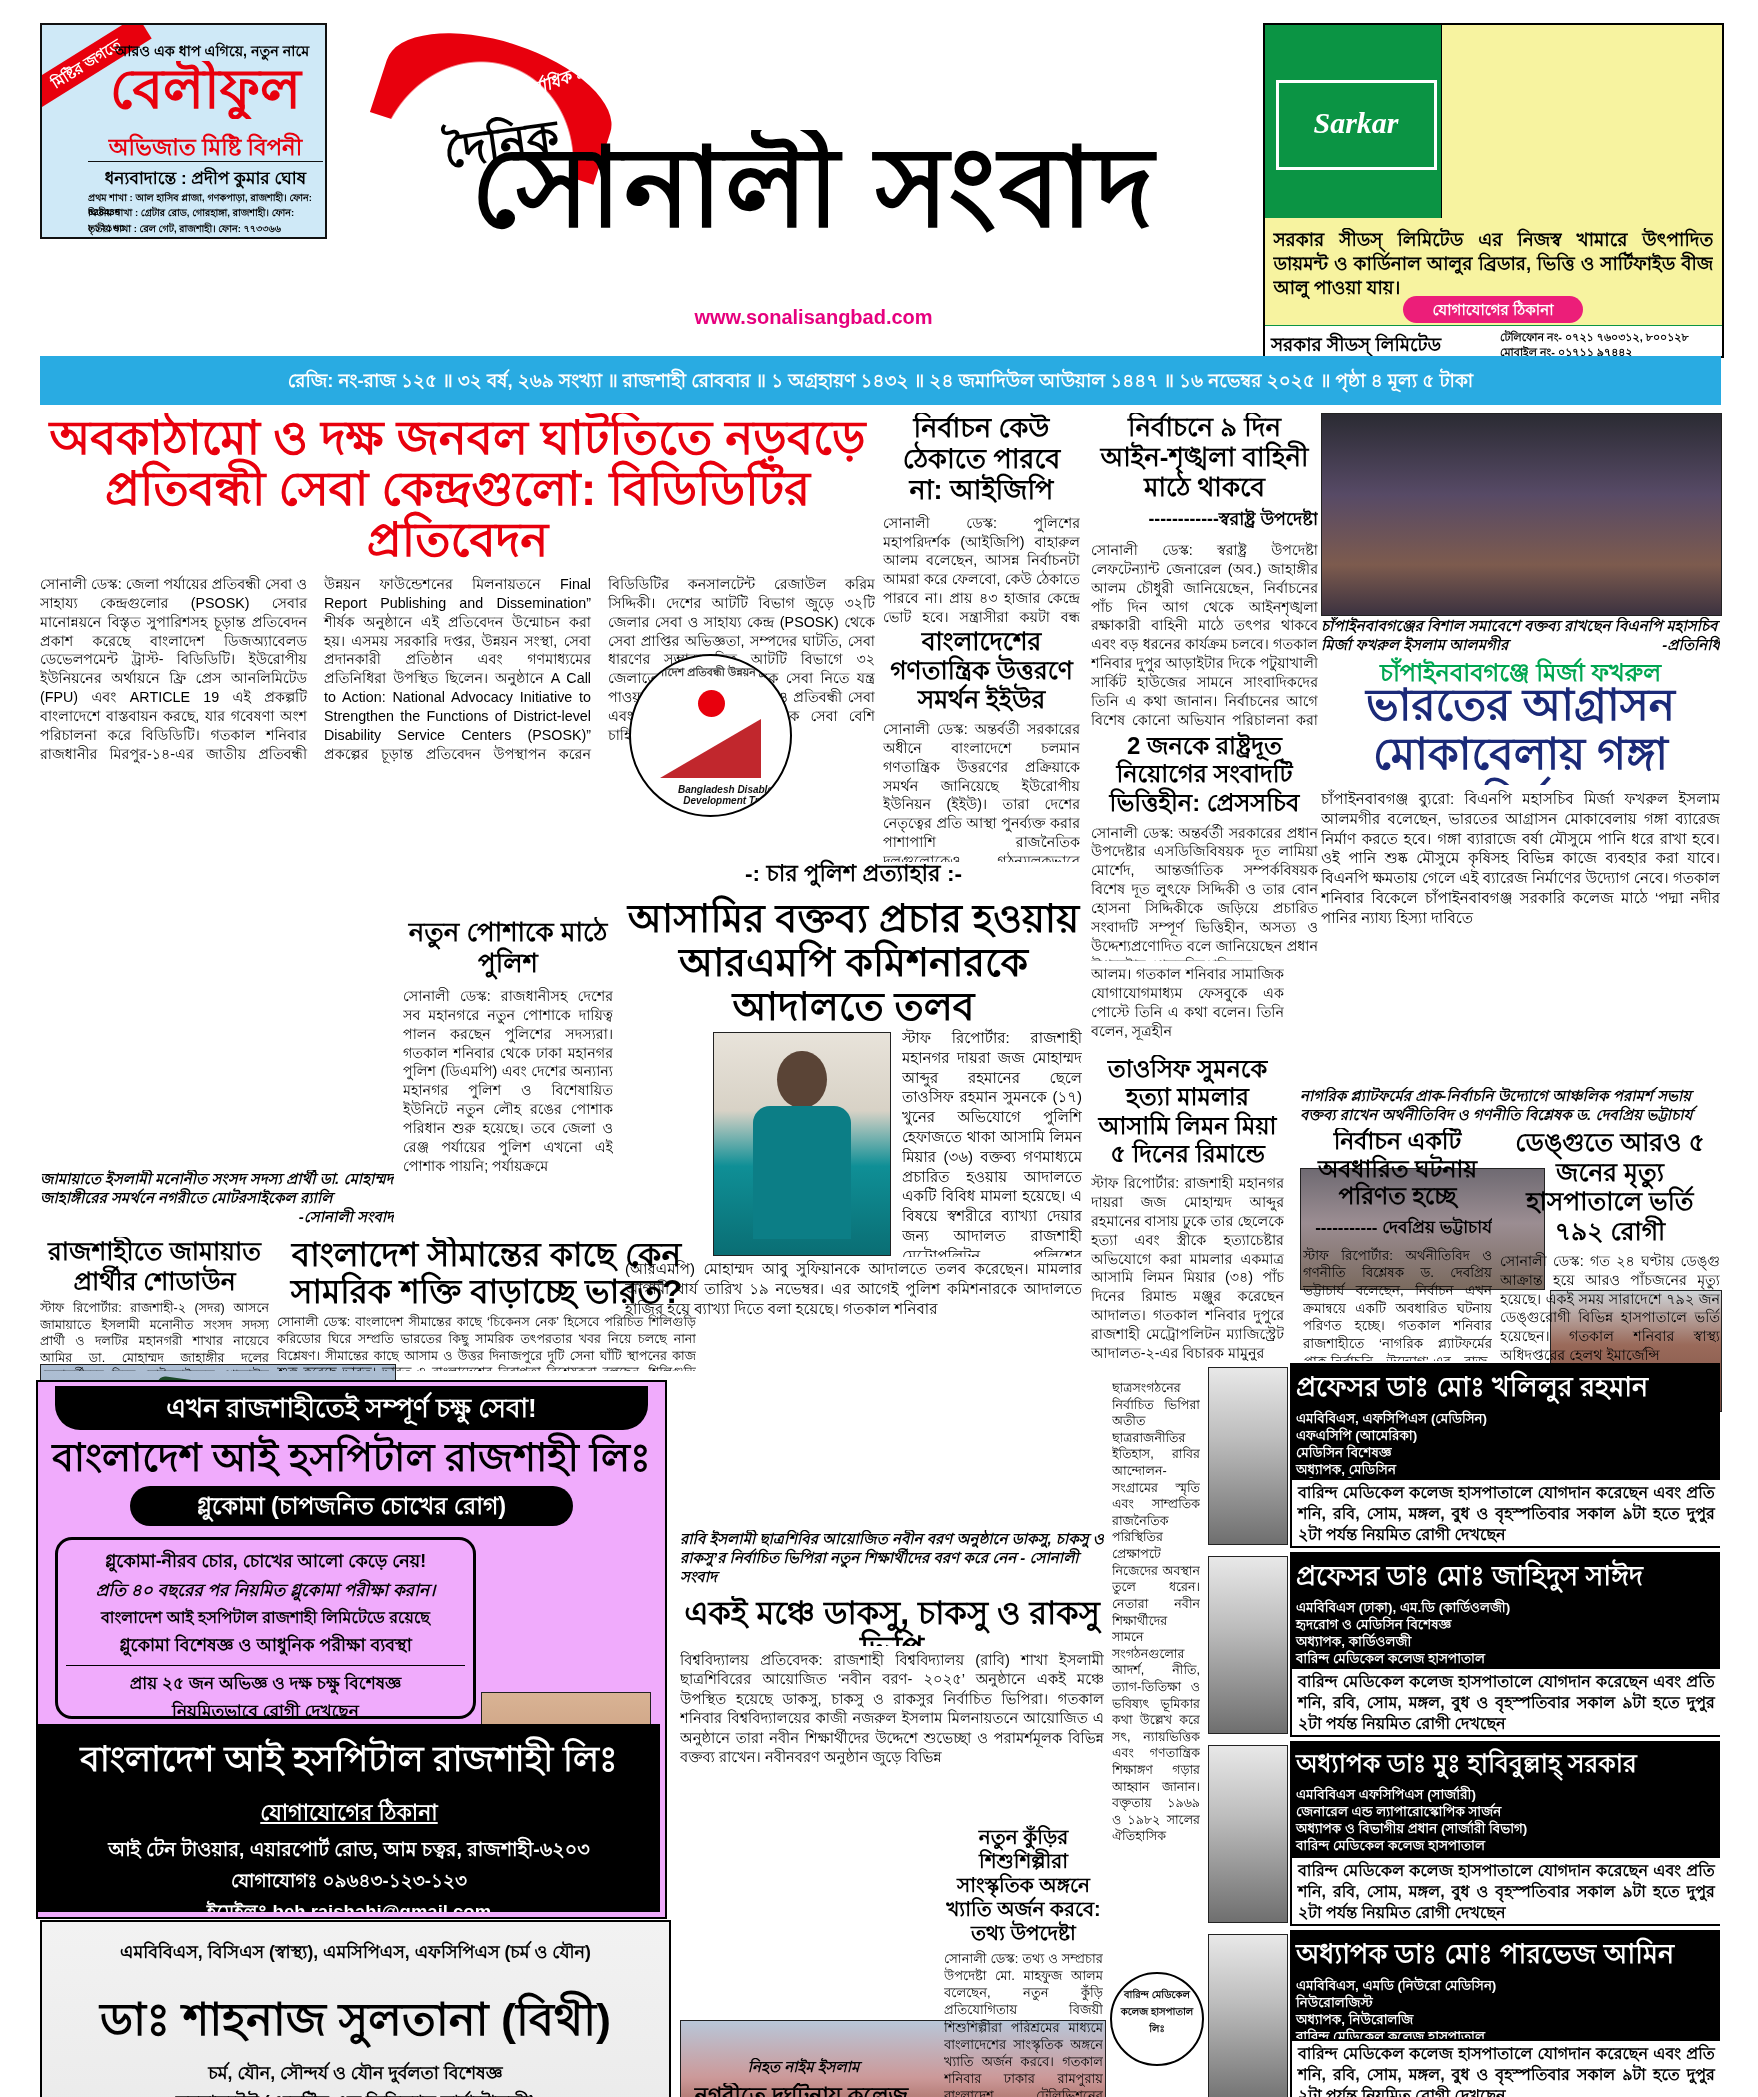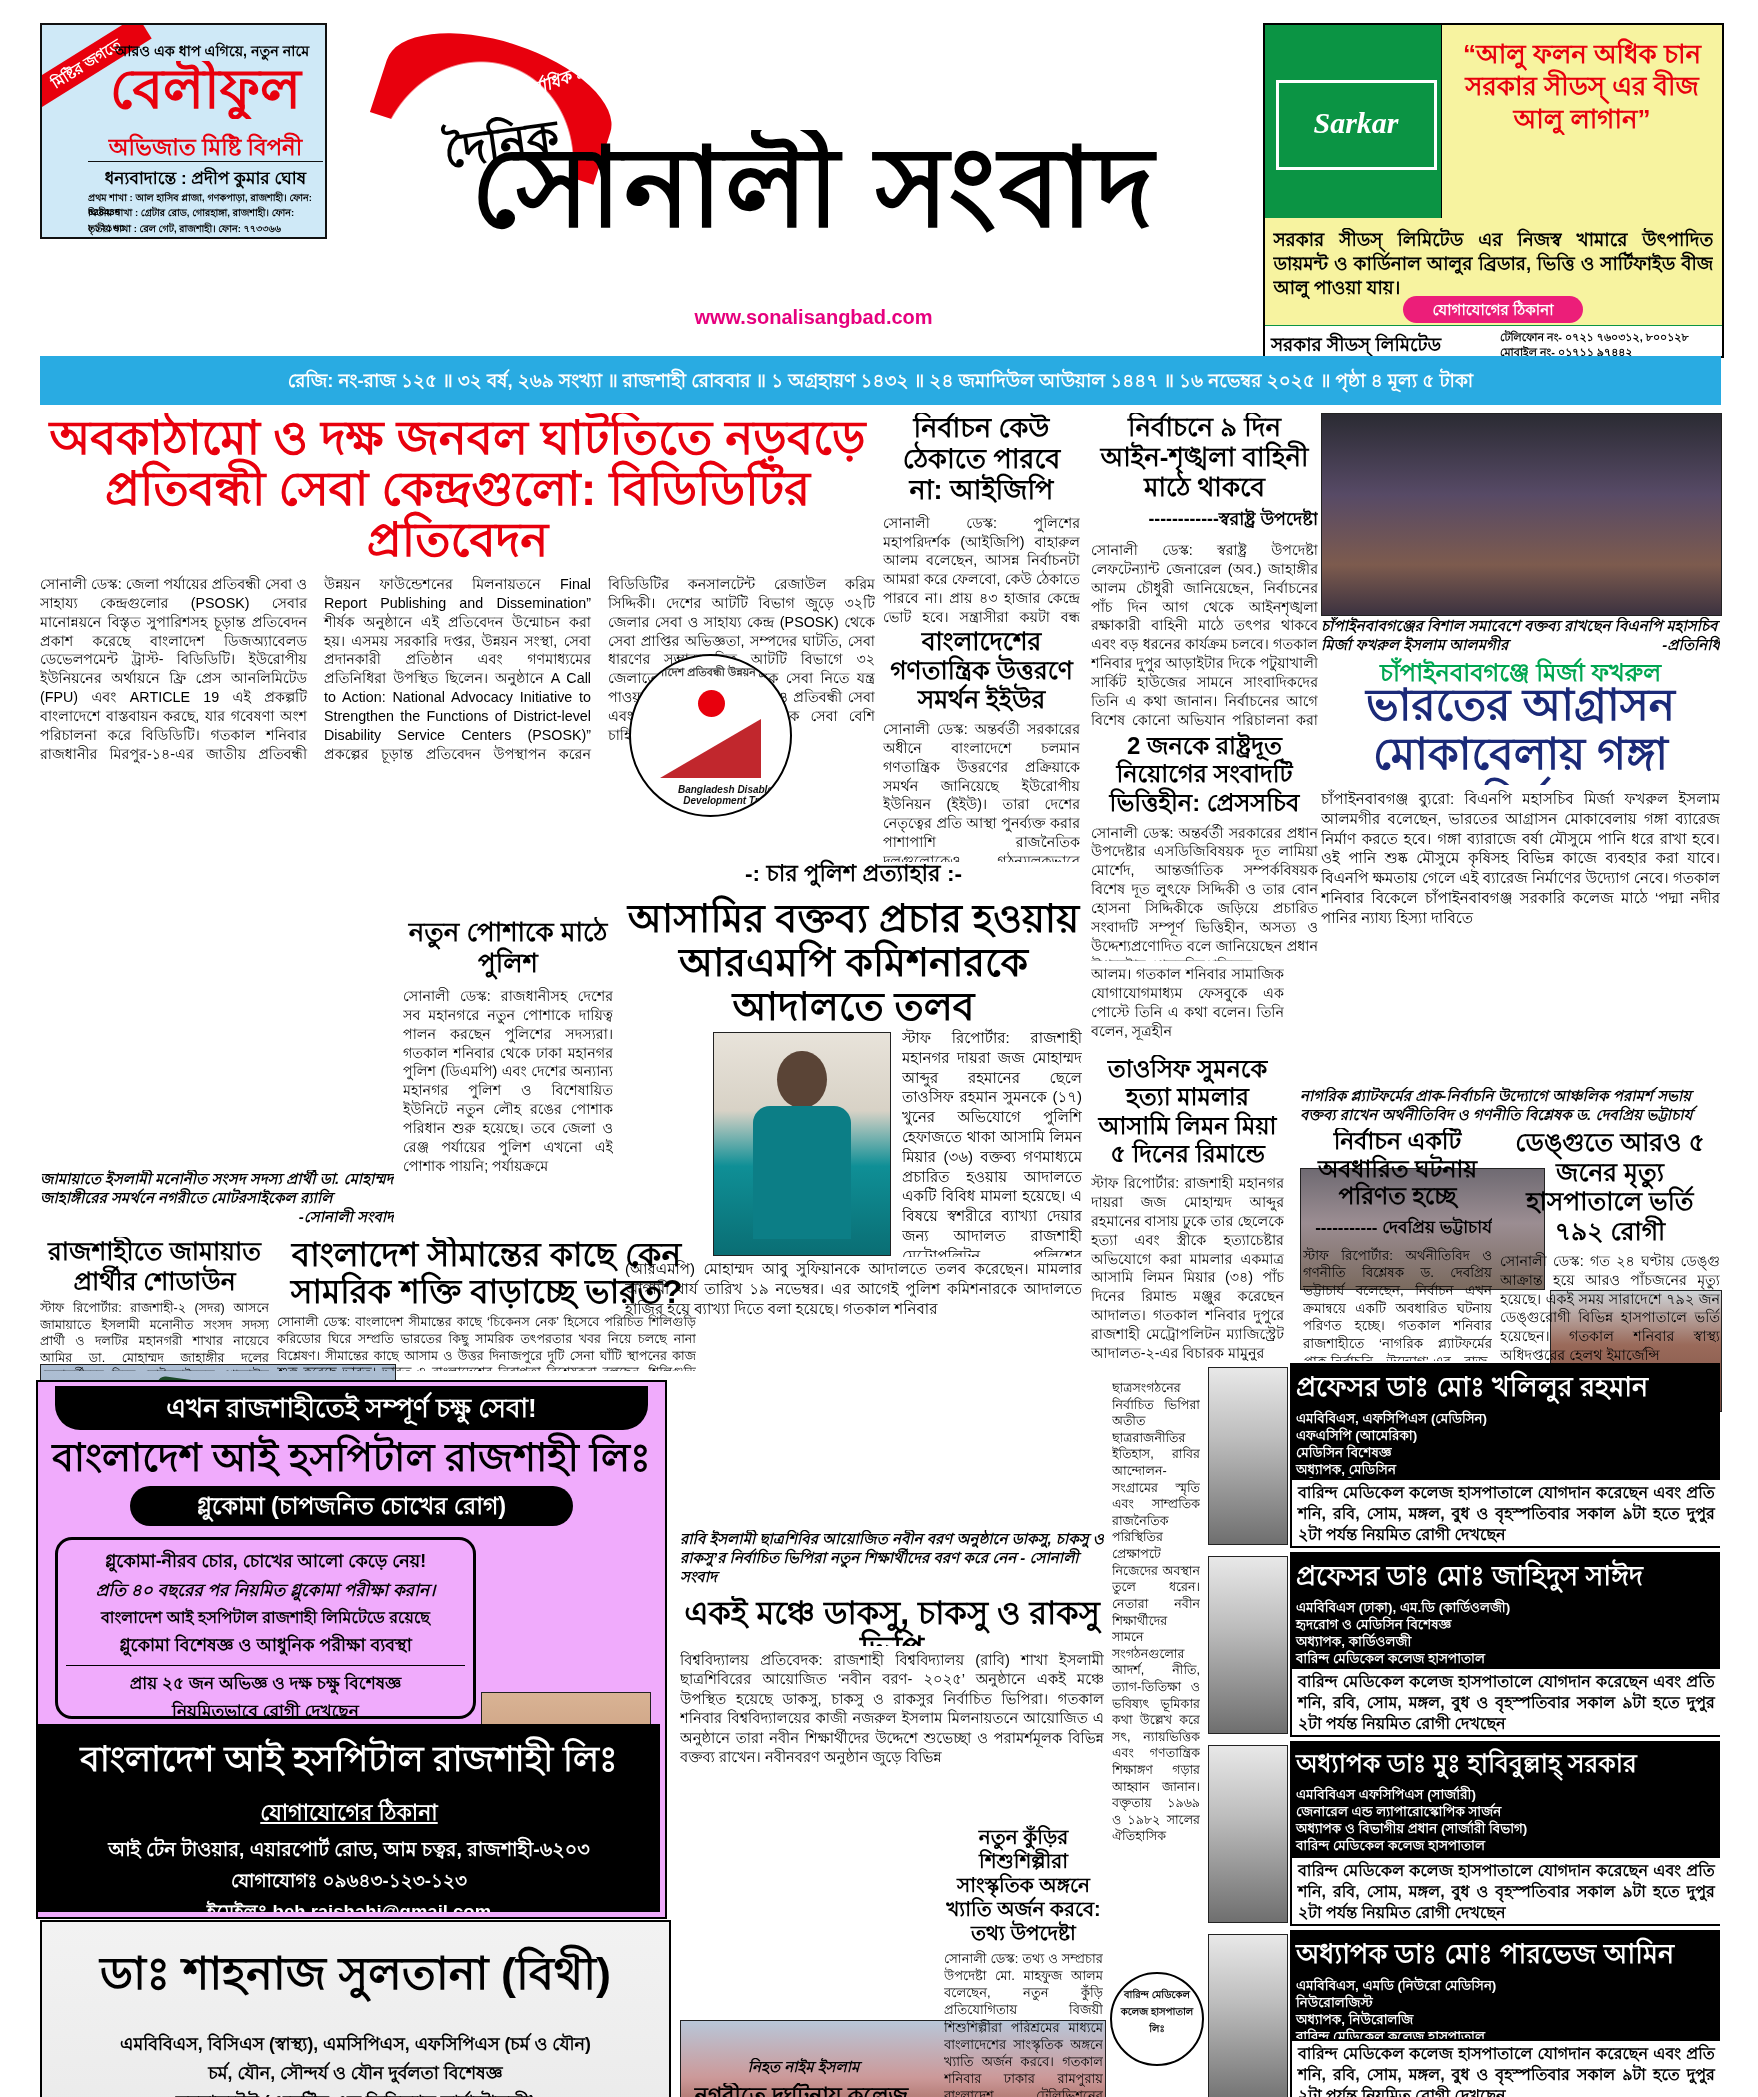--- a/index.html
+++ b/index.html
@@ -62,21 +62,20 @@
   <div class="abs b" style="left:113px;top:92px;font-size:46px;transform:rotate(-8deg);">দৈনিক</div>
   <div class="abs b c" style="left:63px;top:113px;width:839px;font-size:111px;letter-spacing:2.5px;line-height:1.05;">সোনালী সংবাদ</div>
   <div class="abs b c" style="left:252px;top:289px;width:461px;font-size:20px;color:#e6007e;">www.sonalisangbad.com</div>
 </div>
 
 <div class="abs adborder" style="left:1263px;top:23px;width:457px;height:331px;background:#f7f3a0;">
   <div class="abs" style="left:0px;top:0px;width:176px;height:193px;background:#0b9444;border-right:1.7px solid #000;">
     <div class="abs c b i" style="left:10.5px;top:55px;width:155px;height:84px;background:#0b9444;border:3.4px solid #fff;color:#fff;
                 font-size:30px;line-height:80px;font-family:'Liberation Serif','DejaVu Serif',serif;">Sarkar Seeds</div>
   </div>
-  <div class="abs c b h-red" style="left:185px;top:12.6px;width:264px;font-size:26px;line-height:1.25;">“আলু ফলন অধিক চান সরকার সীডস্ এর বীজ আলু লাগান”</div>
   <div class="abs c b j" style="left:8.4px;top:203px;width:440px;font-size:18.5px;line-height:1.3;">সরকার সীডস্ লিমিটেড এর নিজস্ব খামারে উৎপাদিত ডায়মন্ট ও কার্ডিনাল আলুর ব্রিডার, ভিত্তি ও সার্টিফাইড বীজ আলু পাওয়া যায়।</div>
   <div class="abs c b" style="left:138px;top:271px;width:180px;height:27px;background:#ec1e79;color:#fff;border-radius:13.4px;
               font-size:15px;line-height:27px;">যোগাযোগের ঠিকানা</div>
   <div class="abs" style="left:0px;top:300px;width:457px;height:31px;background:#fff;border-top:1.7px solid #0b9444;">
     <span class="b" style="position:absolute;left:5.9px;top:5px;font-size:18.5px;">সরকার সীডস্ লিমিটেড</span>
     <span style="position:absolute;left:235px;top:2.5px;font-size:11px;font-weight:bold;">টেলিফোন নং- ০৭২১ ৭৬০৩১২, ৮০০১২৮</span>
     <span style="position:absolute;left:235px;top:17.6px;font-size:11px;font-weight:bold;">মোবাইল নং- ০১৭১১ ৯৭৪৪২</span>
   </div>
 </div>
 
@@ -200,22 +199,22 @@
     <div class="c b" style="font-size:35px;margin-top:7.6px;">বাংলাদেশ আই হসপিটাল রাজশাহী লিঃ</div>
     <div class="c b" style="font-size:22px;margin-top:4.2px;text-decoration:underline;">যোগাযোগের ঠিকানা</div>
     <div class="c b" style="font-size:19.3px;margin-top:3.4px;">আই টেন টাওয়ার, এয়ারপোর্ট রোড, আম চত্বর, রাজশাহী-৬২০৩</div>
     <div class="c b" style="font-size:18.5px;">যোগাযোগঃ ০৯৬৪৩-১২৩-১২৩</div>
     <div class="c b" style="font-size:18.5px;">ইমেইলঃ beh.rajshahi@gmail.com</div>
 
   </div>
 </div>
 
 <div class="abs adborder" style="left:40px;top:1920px;width:627px;height:717px;background:linear-gradient(180deg,#f2f2f2,#d8d8d8);">
+  <div class="c b" style="font-size:17.6px;margin-top:17px;">এমবিবিএস, বিসিএস (স্বাস্থ্য), এমসিপিএস, এফসিপিএস (চর্ম ও যৌন)</div>
   <div class="c b" style="font-size:45px;margin-top:17px;">ডাঃ শাহনাজ সুলতানা (বিথী)</div>
-  <div class="c b" style="font-size:17.6px;margin-top:17px;">এমবিবিএস, বিসিএস (স্বাস্থ্য), এমসিপিএস, এফসিপিএস (চর্ম ও যৌন)</div>
   <div class="c b" style="font-size:17.6px;">চর্ম, যৌন, সৌন্দর্য ও যৌন দুর্বলতা বিশেষজ্ঞ</div>
   <div class="c b" style="font-size:17.6px;">কনসালটেন্ট (এস্থেটিক এন্ড ক্লিনিক্যাল ডার্মাটোলজী)</div>
 
 </div>
 
 <div class="abs photo ph-rally" style="left:680px;top:1321px;width:424px;height:206px;"></div>
 <div class="abs cap" style="left:680px;top:1530px;width:424px;height:63px;">
   <span>রাবি ইসলামী ছাত্রশিবির আয়োজিত নবীন বরণ অনুষ্ঠানে ডাকসু, চাকসু ও রাকসু’র নির্বাচিত ভিপিরা নতুন শিক্ষার্থীদের বরণ করে নেন</span>
   <span>- সোনালী সংবাদ</span>
 </div>

